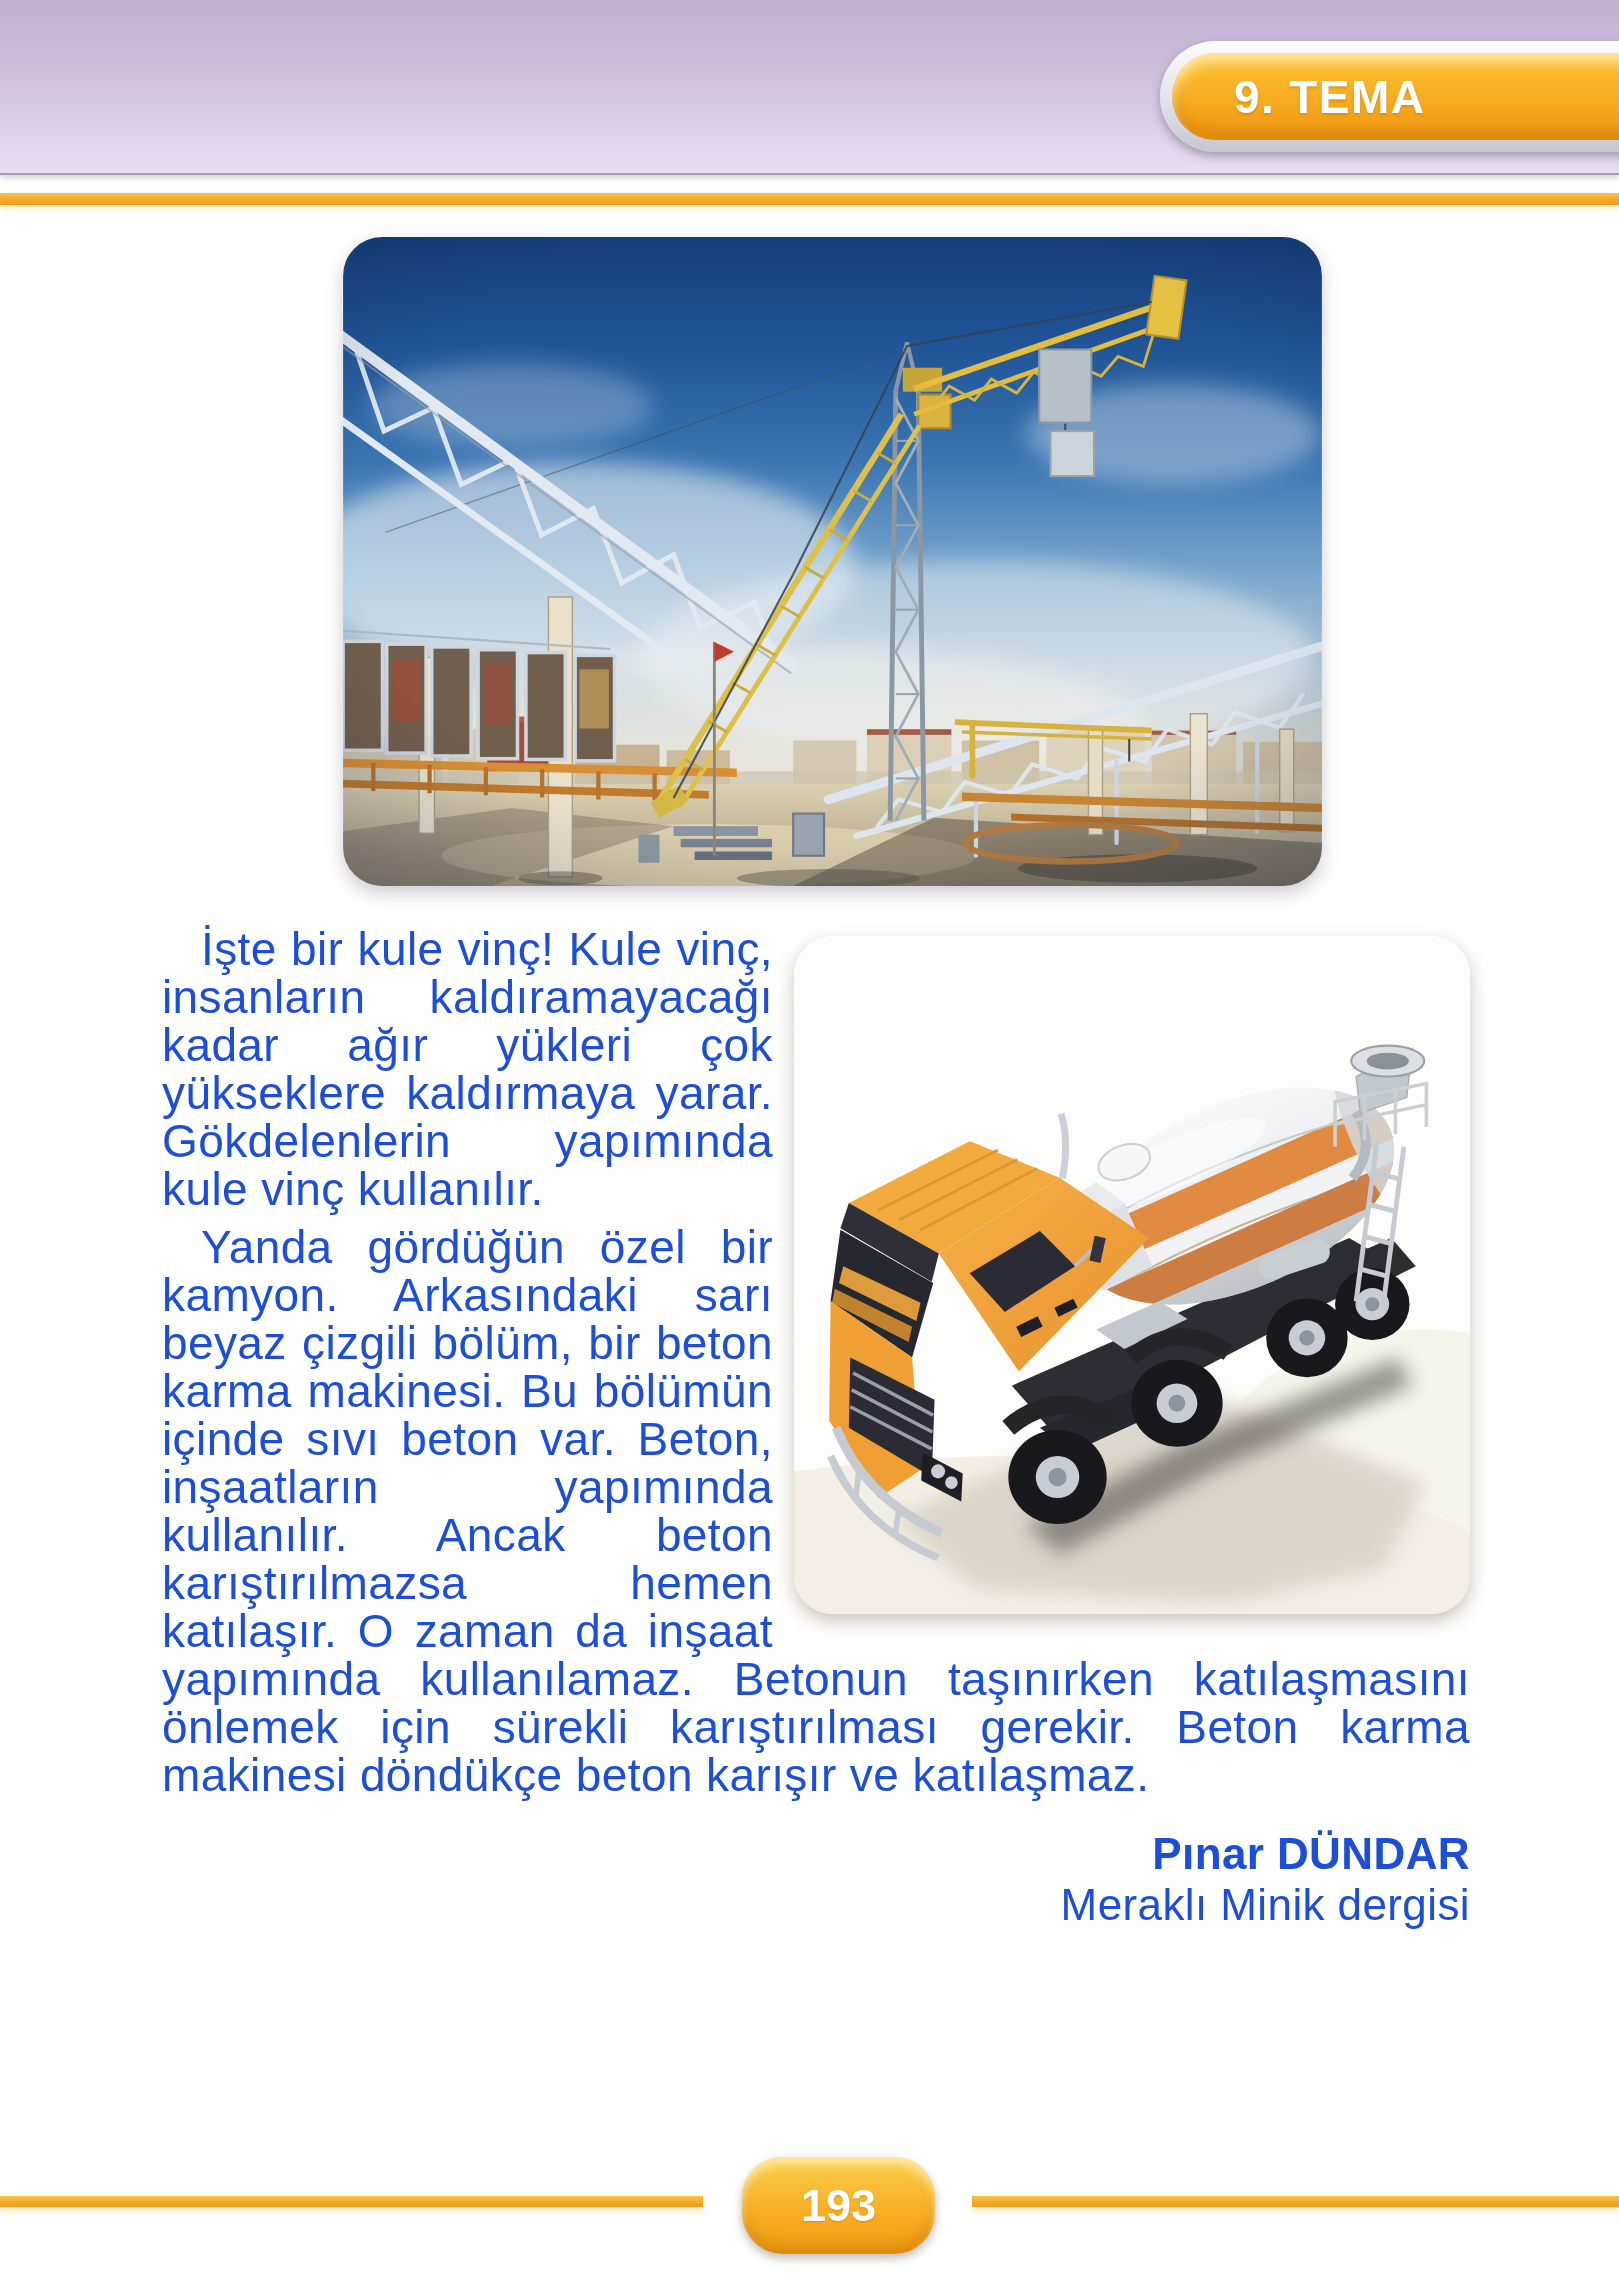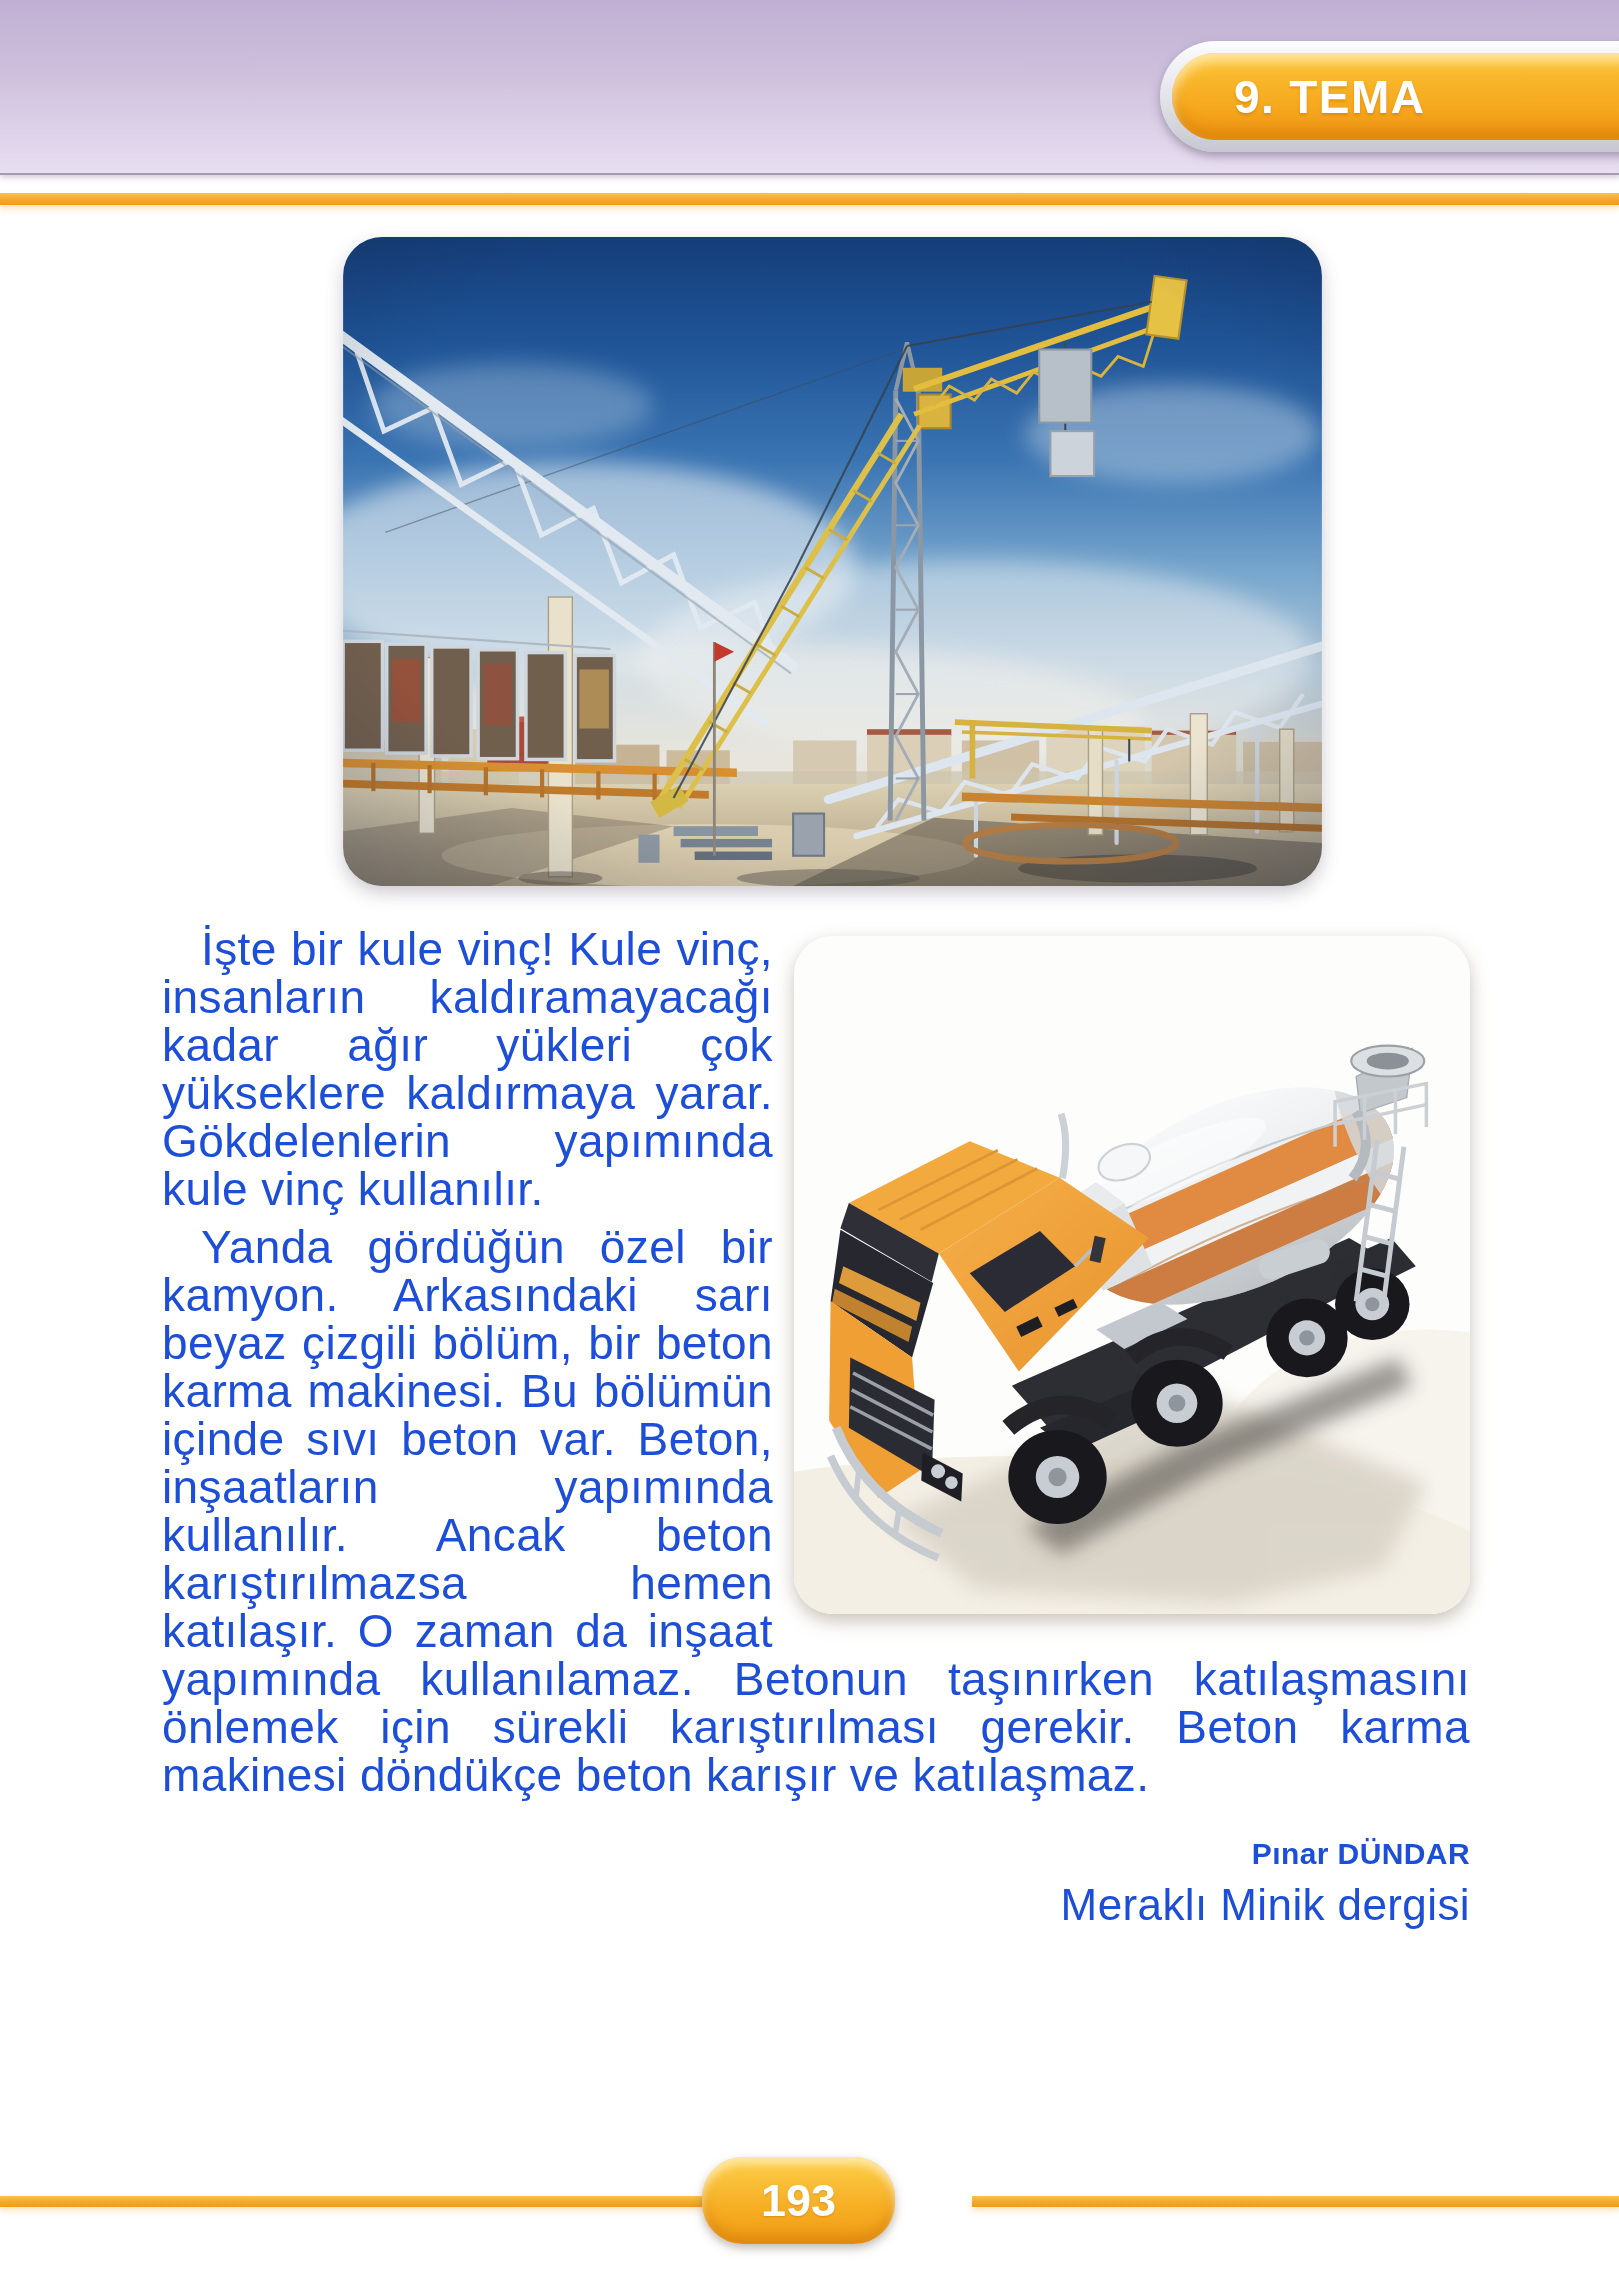--- a/index.html
+++ b/index.html
@@ -32,28 +32,28 @@
           overflow:hidden;box-shadow:0 7px 18.3px rgba(150,138,120,.5);}
   .truck-card svg{display:block;width:100%;height:100%;}
 
   
   .text-flow{position:absolute;left:162px;top:925px;width:1308px;
           font-size:46px;line-height:48px;letter-spacing:0.4px;color:#1d4ed8;font-weight:300;
           text-align:justify;}
   .truck-float{float:right;width:697px;height:718px;}
   .para{margin:0;text-indent:39px;}
   .para.p2{margin-top:10px;}
-  .author{margin:31px 0 0;text-align:right;font-weight:bold;font-size:30px;}
+  .author{margin:31px 0 0;text-align:right;font-weight:bold;font-size:44px;}
   .source{margin:2.8px 0 0;text-align:right;font-size:44px;}
 
   
   .footer-line{position:absolute;top:2196px;height:11.2px;}
   .footer-line.left{left:0;width:703px;}
   .footer-line.right{left:972px;width:648px;}
-  .page-badge{position:absolute;left:702px;top:2157px;width:193px;height:87px;border-radius:41px;
+  .page-badge{position:absolute;left:742px;top:2157px;width:193px;height:97px;border-radius:41px;
           background:linear-gradient(180deg,#fccf4b 0%,#f6ad22 60%,#f09c15 100%);
           box-shadow:0 4.2px 9.8px rgba(130,120,105,.5), inset 0 7px 8.4px rgba(255,240,190,.8),
                      inset 0 -8.4px 11.2px rgba(205,118,8,.5);
           display:flex;align-items:center;justify-content:center;}
   .page-num{font-size:45px;font-weight:bold;color:#ffffff;text-shadow:0 1.4px 2.1px rgba(170,100,0,.4);}
 </style>
 </head>
 <body>
 
 <div class="page">

